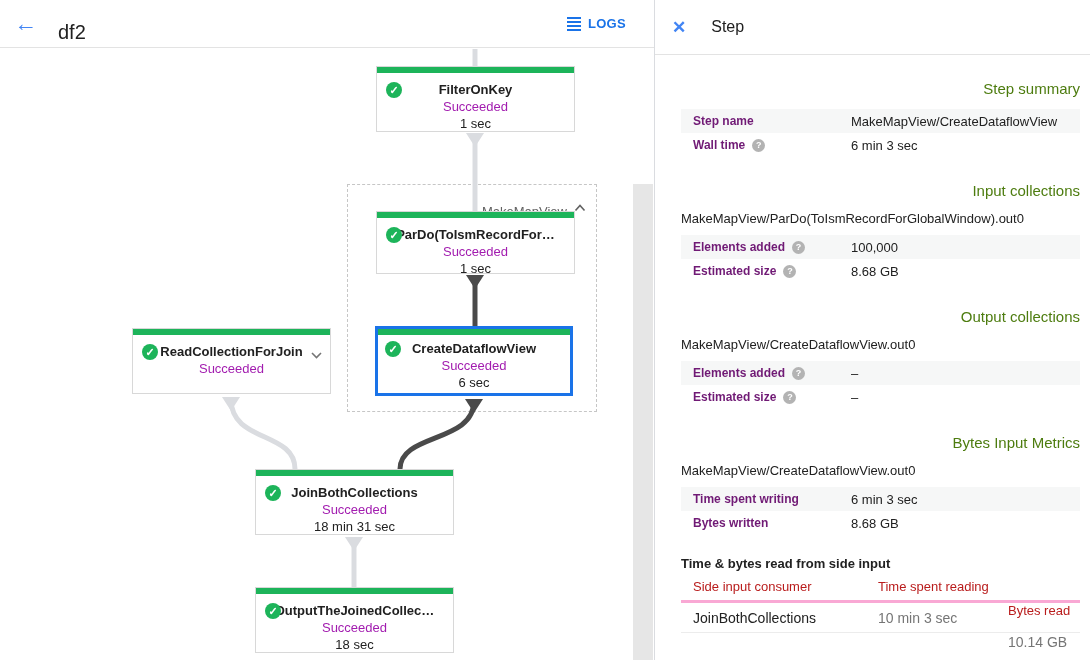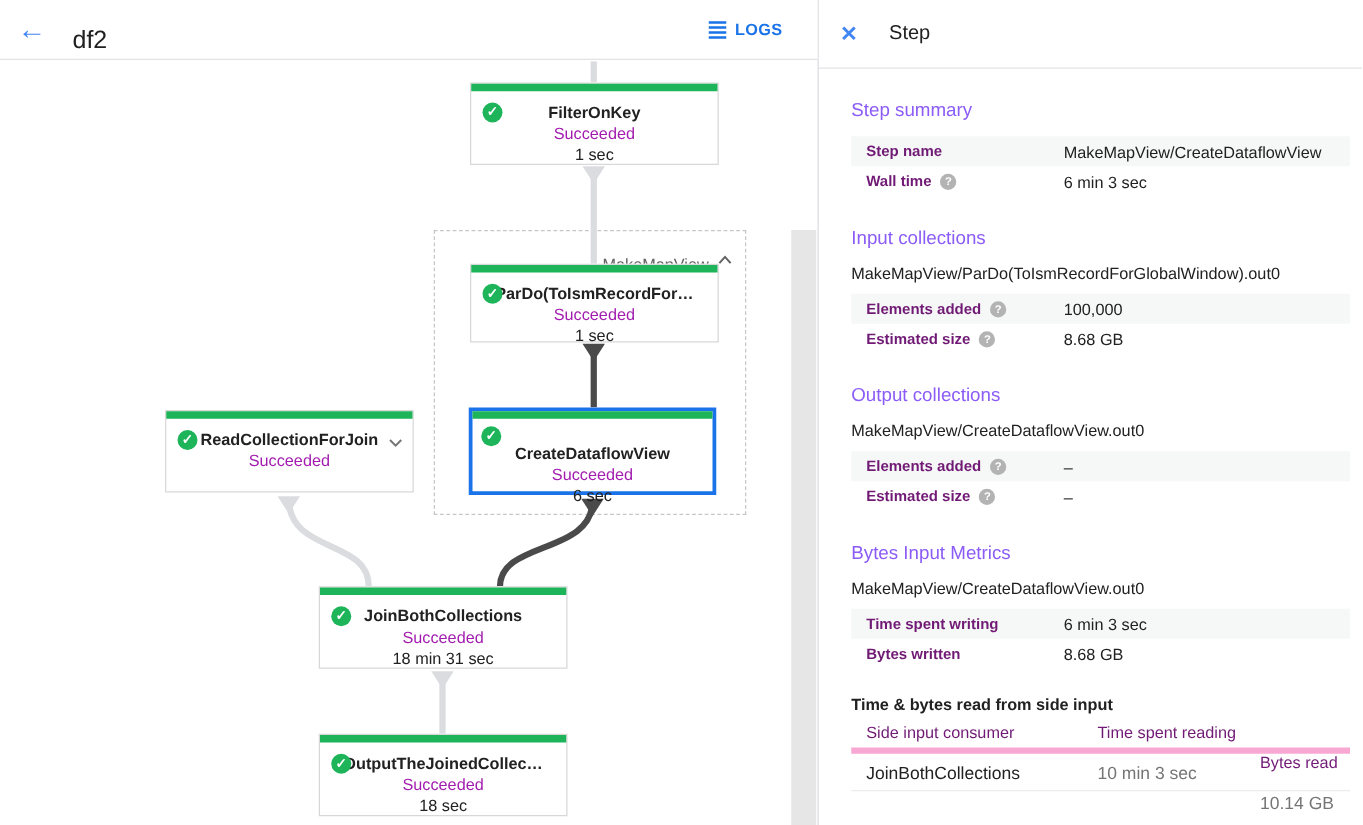--- a/index.html
+++ b/index.html
@@ -31,50 +31,50 @@
     position:absolute; background:#fff; border:1px solid #d8d8d8; z-index:3; text-align:center;
     cursor:pointer;
   }
   .node.selected { border:3px solid #1a73e8; }
   .node-bar { height:6px; background:#1db45a; }
   .check-icon { position:absolute; left:9px; top:15px; width:16px; height:16px; border-radius:50%;
     background:#1db45a; color:#fff; font-size:11px; line-height:16px; font-weight:bold; text-align:center; }
   .node.selected .check-icon { left:7px; top:12px; }
   .node-title { font-size:13px; font-weight:bold; color:#212121; margin-top:8px; line-height:17px;
     white-space:nowrap; overflow:hidden; }
-  .node.selected .node-title { margin-top:19px; }
+  .node.selected .node-title { margin-top:5px; }
   .node-status { font-size:13px; color:#a21caf; line-height:17px; }
   .node-time { font-size:13px; color:#212121; line-height:17px; }
   .expander-icon { position:absolute; right:8px; top:16px; }
   .scroll-thumb { position:absolute; left:633px; top:135px; width:20px; height:476px;
     background:#e6e6e6; z-index:5; cursor:pointer; }
 
   
   .panel { position:absolute; left:654px; top:0; width:436px; height:660px;
     border-left:1px solid #dadce0; background:#fff; }
   .panel-header { height:55px; border-bottom:1px solid #e3e3e3; display:flex; align-items:center; }
   .close-btn { margin-left:17px; font-size:17px; color:#4285f4; font-weight:bold; cursor:pointer; line-height:1; }
   .panel-title { margin-left:25px; font-size:16px; color:#212121; }
   .panel-body { padding:0 10px 0 26px; }
   .section { margin-top:25px; }
-  .section-heading { font-size:15px; font-weight:400; color:#8b5cf6; margin:0 0 12px 0; }
+  .section-heading { font-size:15px; font-weight:400; color:#4d7c0f; margin:0 0 12px 0;text-align:right; }
   .section-subtitle { font-size:13px; color:#212121; margin:0 0 9px 0; }
   .metric-row { display:flex; align-items:center; height:24px; padding-left:12px; }
   .metric-row.striped { background:#f6f7f7; }
   .metric-label-wrap { width:158px; display:flex; align-items:center; }
   .metric-label { font-size:12px; font-weight:bold; color:#701a75; }
   .help-icon { width:13px; height:13px; border-radius:50%; background:#b3b3b3; color:#fff;
     font-size:9px; font-weight:bold; line-height:13px; text-align:center; margin-left:7px;
     display:inline-block; cursor:pointer; }
   .metric-value { font-size:13px; color:#212121; }
 
   .table-heading { font-size:13px; font-weight:bold; color:#212121; margin:21px 0 0 0; }
   .si-table { margin-top:2px; }
   .si-row { display:flex; align-items:center; height:30px; padding-left:12px; font-size:13px; }
-  .si-row.header { color:#701a75; border-bottom:5px solid #f9a8d4; }
+  .si-row.header { color:#b91c1c; border-bottom:3px solid #f9a8d4; }
   .si-row.data { border-bottom:1px solid #ececec; font-size:14px; }
   .si-col1 { flex:1; }
   .si-col2 { width:130px; }
   .si-col3 { width:72px; text-align:left; padding-right:3px;margin-top:48px; }
   .si-row.data .si-col1 { color:#212121; }
   .si-row.data .si-col2, .si-row.data .si-col3 { color:#757575; }
 </style>
 </head>
 <body>
 

